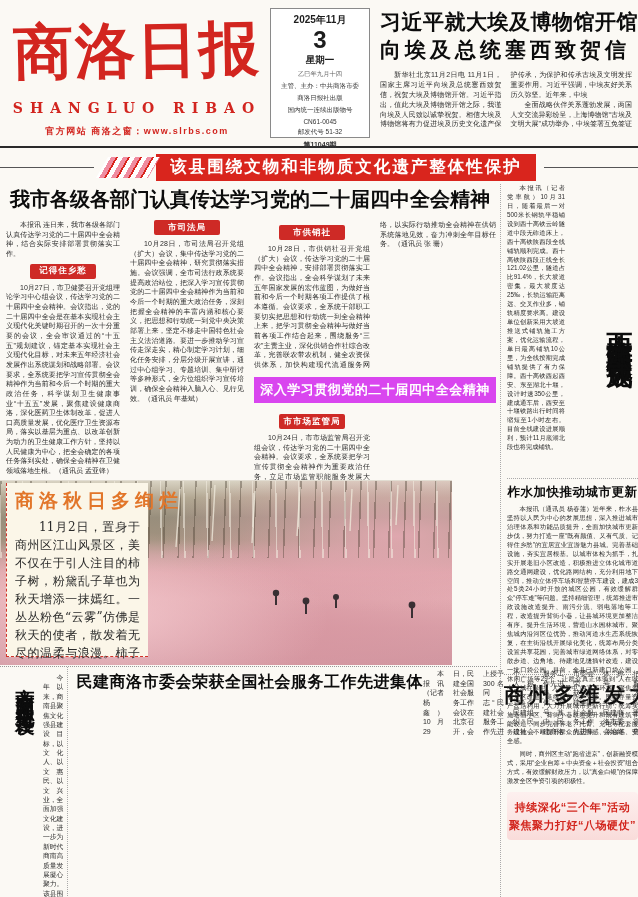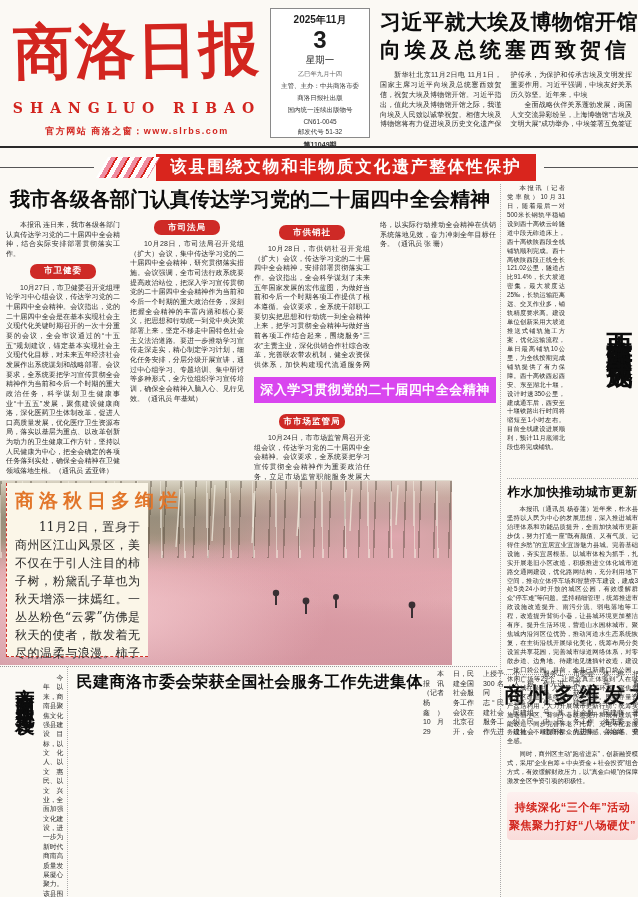--- a/index.html
+++ b/index.html
@@ -9,21 +9,21 @@
   .masthead{position:absolute;left:0;top:0;width:638px;height:146px;border-bottom:2px solid #2a2a2a;}
   .logo-block{position:absolute;left:8px;top:4px;width:258px;text-align:center;}
   .logo{font-family:"DejaVu Serif",serif;font-weight:bold;color:#d2251f;font-size:60px;line-height:92px;
         letter-spacing:2px;transform:rotate(-1deg);white-space:nowrap;}
   .pinyin{color:#d2251f;font-family:"DejaVu Serif",serif;font-weight:bold;font-size:14px;letter-spacing:7px;margin-top:4px;}
   .website{color:#d2251f;font-size:9px;letter-spacing:1.5px;margin-top:9px;font-weight:bold;}
   .datebox{position:absolute;left:270px;top:8px;width:100px;height:130px;border:1px solid #8a8a8a;
            text-align:center;padding-top:4px;box-sizing:border-box;background:#fff;}
   .db-ym{font-size:10px;font-weight:bold;}
   .db-day{font-size:24px;font-weight:bold;line-height:26px;}
-  .db-week{font-size:9.5px;font-weight:normal;margin-top:1px;}
+  .db-week{font-size:9.5px;font-weight:bold;margin-top:1px;}
   .db-sm{font-size:6.3px;color:#666;margin-top:3px;}
   .db-line{font-size:6.5px;color:#333;margin-top:3px;}
   .db-issue{font-size:7px;color:#333;margin-top:3px;font-weight:bold;}
   .topstory{position:absolute;left:380px;top:8px;width:252px;}
   .ts-h1{font-size:21px;font-weight:900;line-height:1.32;letter-spacing:0.5px;color:#0c0c0c;white-space:nowrap;}
   .ts-h2{font-size:21px;font-weight:900;line-height:1.32;letter-spacing:4px;color:#0c0c0c;white-space:nowrap;}
   .ts-body{margin-top:7px;height:62px;columns:2;column-gap:9px;column-fill:auto;font-size:7px;line-height:1.4;
            text-align:justify;color:#2c2c2c;}
   .ts-body p{margin:0;text-indent:2em;}
   
@@ -36,21 +36,21 @@
   
   .lead-headline{position:absolute;left:4px;top:186px;width:492px;text-align:center;font-size:20px;
                  font-weight:700;color:#0c0c0c;white-space:nowrap;}
   .main-article{position:absolute;left:6px;top:220px;width:490px;height:256px;display:flex;gap:10px;}
   .half-a{width:238px;height:256px;columns:2;column-gap:10px;column-fill:auto;}
   .half-b{width:242px;display:flex;flex-direction:column;}
   .hb-top{height:150px;columns:2;column-gap:10px;column-fill:auto;}
   .hb-bottom{flex:1;columns:2;column-gap:10px;column-fill:auto;margin-top:6px;}
   .half-a p,.hb-top p,.hb-bottom p{margin:0;font-size:7px;line-height:1.38;text-align:justify;text-indent:2em;color:#2b2b2b;}
   .dept-tag{display:block;width:66px;margin:5px auto 4px;background:#ce2a26;color:#fff;font-size:8.5px;
-            font-weight:bold;text-align:center;padding:1.5px 0;border-radius:7px;letter-spacing:1px;}
+            font-weight:bold;text-align:center;padding:1.5px 0;border-radius:2px;letter-spacing:1px;}
   .inner-banner{margin:7px 0 0;background:#d946ef;color:#fff;font-weight:900;font-size:13px;
                 letter-spacing:0.5px;text-align:center;padding:4px 0;}
   
   .photo-sec{position:absolute;left:0;top:480px;width:452px;height:184px;overflow:hidden;border-top:1px solid #e2ddd2;}
   .photo{position:absolute;inset:0;
     background:
       radial-gradient(ellipse at 88% 30%,rgba(230,170,180,0.9) 0%,rgba(230,170,180,0) 42%),
       radial-gradient(ellipse at 25% 75%,rgba(243,199,204,0.85) 0%,rgba(243,199,204,0) 45%),
       radial-gradient(ellipse at 65% 85%,rgba(215,150,160,0.8) 0%,rgba(215,150,160,0) 50%),
       linear-gradient(180deg,#d8d2c2 0%,#b4a994 9%,#988e7c 20%,#a2927f 32%,#c49d98 40%,#dfa6ab 50%,#e4adb3 64%,#d99fa8 80%,#d097a1 100%);}
@@ -134,21 +134,21 @@
     <div class="rule-seg"></div>
     <div class="stripes"></div>
     <div class="ideo-banner">该县围绕文物和非物质文化遗产整体性保护</div>
     <div class="rule-seg" style="margin-left:8px;"></div>
   </div>
 
   <div class="lead-headline">我市各级各部门认真传达学习党的二十届四中全会精神</div>
   <div class="main-article">
     <div class="half-a">
       <p>本报讯 连日来，我市各级各部门认真传达学习党的二十届四中全会精神，结合实际安排部署贯彻落实工作。</p>
-      <span class="dept-tag">市卫健委</span>
+      <span class="dept-tag">记得住乡愁</span>
       <p>10月27日，市卫健委召开党组理论学习中心组会议，传达学习党的二十届四中全会精神。会议指出，党的二十届四中全会是在基本实现社会主义现代化关键时期召开的一次十分重要的会议，全会审议通过的“十五五”规划建议，锚定基本实现社会主义现代化目标，对未来五年经济社会发展作出系统谋划和战略部署。会议要求，全系统要把学习宣传贯彻全会精神作为当前和今后一个时期的重大政治任务，科学谋划卫生健康事业“十五五”发展，聚焦建设健康商洛，深化医药卫生体制改革，促进人口高质量发展，优化医疗卫生资源布局，落实以基层为重点、以改革创新为动力的卫生健康工作方针，坚持以人民健康为中心，把全会确定的各项任务落到实处，确保全会精神在卫健领域落地生根。（通讯员 孟亚锋）</p>
       <span class="dept-tag">市司法局</span>
       <p>10月28日，市司法局召开党组（扩大）会议，集中传达学习党的二十届四中全会精神，研究贯彻落实措施。会议强调，全市司法行政系统要提高政治站位，把深入学习宣传贯彻党的二十届四中全会精神作为当前和今后一个时期的重大政治任务，深刻把握全会精神的丰富内涵和核心要义，把思想和行动统一到党中央决策部署上来，坚定不移走中国特色社会主义法治道路。要进一步推动学习宣传走深走实，精心制定学习计划，细化任务安排，分层分级开展宣讲，通过中心组学习、专题培训、集中研讨等多种形式，全方位组织学习宣传培训，确保全会精神入脑入心、见行见效。（通讯员 年基斌）</p>
     </div>
     <div class="half-b">
       <div class="hb-top">
         <span class="dept-tag">市供销社</span>
         <p>10月28日，市供销社召开党组（扩大）会议，传达学习党的二十届四中全会精神，安排部署贯彻落实工作。会议指出，全会科学谋划了未来五年国家发展的宏伟蓝图，为做好当前和今后一个时期各项工作提供了根本遵循。会议要求，全系统干部职工要切实把思想和行动统一到全会精神上来，把学习贯彻全会精神与做好当前各项工作结合起来，围绕服务“三农”主责主业，深化供销合作社综合改革，完善联农带农机制，健全农资保供体系，加快构建现代流通服务网络，以实际行动推动全会精神在供销系统落地见效，奋力冲刺全年目标任务。（通讯员 张 珊）</p>
       </div>
       <div class="inner-banner">深入学习贯彻党的二十届四中全会精神</div>

